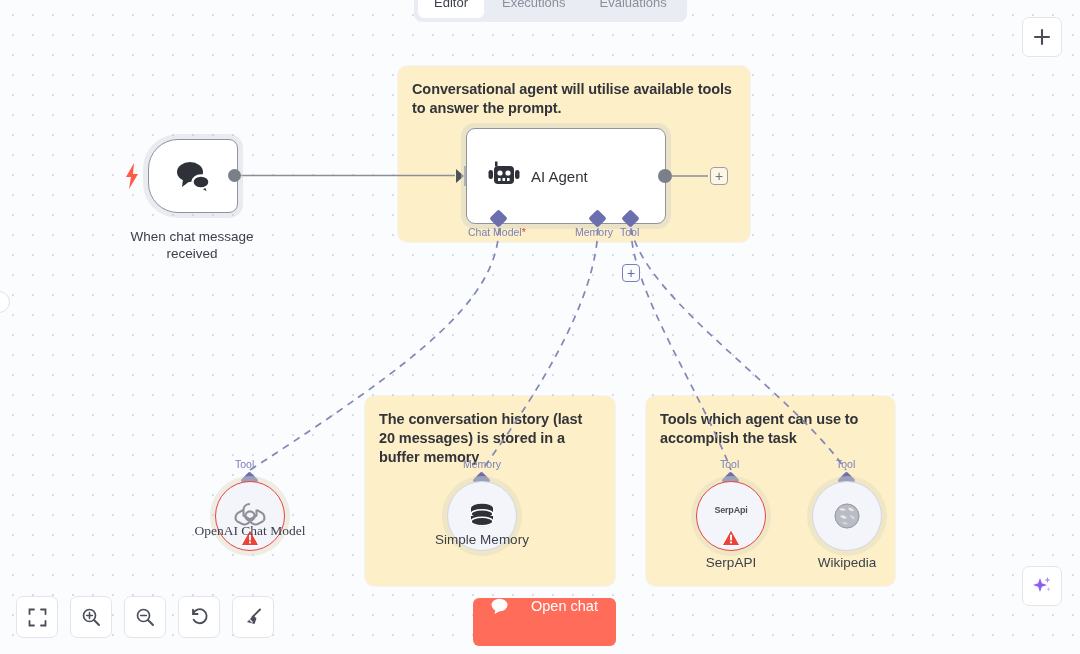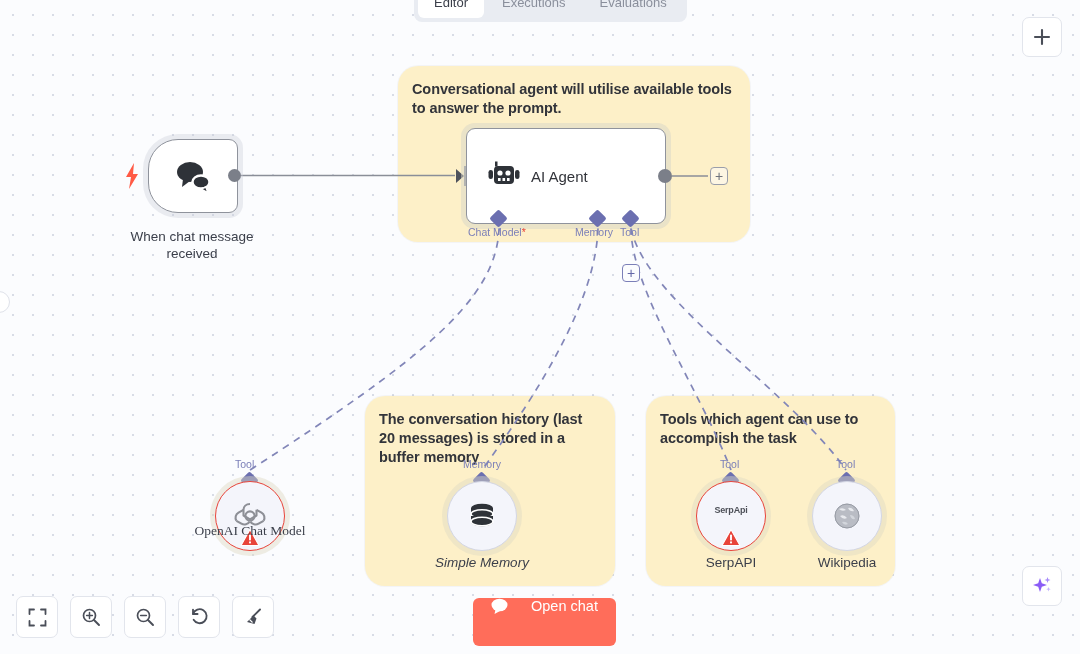--- a/index.html
+++ b/index.html
@@ -47,21 +47,21 @@
   .tab.active {
     background: #ffffff;
     color: #3b3f4a;
     font-weight: 500;
   }
 
   
   .sticky {
     position: absolute;
     background: #fdf0c8;
-    border-radius: 20px;
+    border-radius: 9px;
     box-sizing: border-box;
     padding: 14px 14px;
     box-shadow: 0 0 0 1px rgba(0,0,0,0.03);
   }
   .sticky-text {
     font-size: 14.5px;
     line-height: 19px;
     color: #32343a;
     font-weight: 600;
     letter-spacing: -0.1px;
@@ -363,21 +363,21 @@
   <div class="diamond" style="left:475px; top:474px;"></div>
   <div class="circle-node" style="left:447px; top:481px;">
     <svg width="34" height="34" viewBox="0 0 34 34">
       <ellipse cx="17" cy="9" rx="11" ry="4.3" fill="#2e3238"></ellipse>
       <path d="M6 9 L6 15 A11 4.3 0 0 0 28 15 L28 9" fill="#2e3238"></path>
       <ellipse cx="17" cy="15" rx="11" ry="4.3" fill="#2e3238" stroke="#ffffff" stroke-width="1.6"></ellipse>
       <path d="M6 17 L6 23 A11 4.3 0 0 0 28 23 L28 17" fill="#2e3238"></path>
       <ellipse cx="17" cy="22.5" rx="11" ry="4.3" fill="#2e3238" stroke="#ffffff" stroke-width="1.6"></ellipse>
     </svg>
   </div>
-  <div class="node-label" style="left:402px; top:554px; width:160px;font-style:italic;">Simple Memory</div>
+  <div class="node-label" style="left:402px; top:531px; width:160px;">Simple Memory</div>
 
   <div class="conn-label" style="left:720px; top:458px;">Tool</div>
   <div class="diamond" style="left:724px; top:474px;"></div>
   <div class="circle-node error" style="left:696px; top:481px;">
     <span style="font-size:9px; font-weight:bold; color:#4d5058; letter-spacing:-0.2px; margin-bottom:12px;">SerpApi</span>
     <svg class="warn-tri" viewBox="0 0 20 18">
       <path d="M10 0.5 L19.5 17.5 L0.5 17.5 Z" fill="#e8443a" stroke="#ffffff" stroke-width="1.2"></path>
       <rect x="9" y="6" width="2" height="6" fill="#ffffff"></rect>
       <rect x="9" y="13.2" width="2" height="2" fill="#ffffff"></rect>
     </svg>

